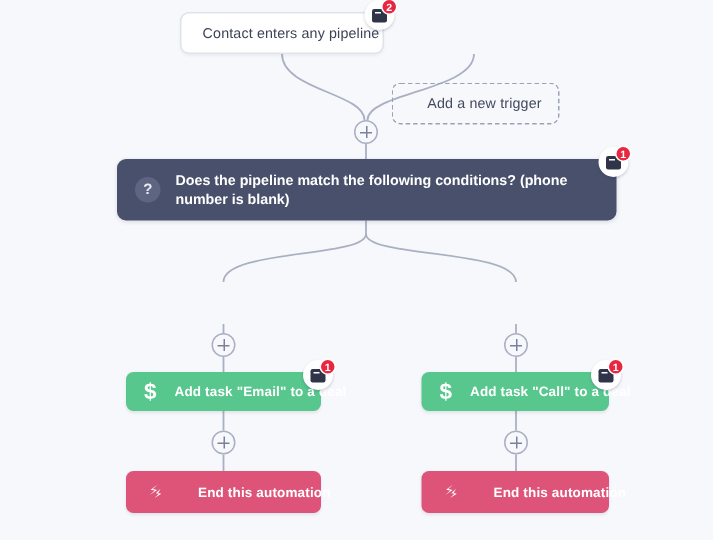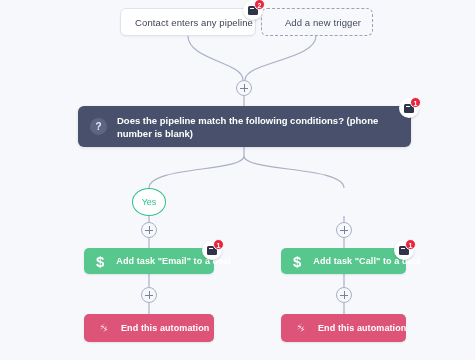--- a/index.html
+++ b/index.html
@@ -52,20 +52,21 @@
     color: #3d4355;
     letter-spacing: .1px;
     white-space: nowrap;
   }
 
   
   .trigger-card.dashed {
     background: transparent;
     border: 1px dashed #9aa2b8;
     box-shadow: none;
+    margin-top: 47px;
   }
   .trigger-card.dashed .label {
     color: #434a5e;
   }
 
   
   .condition-bar {
     background: #49506b;
     border-radius: 6px;
     padding: 0 14px 0 12px;
@@ -115,21 +116,21 @@
     color: #ffffff;
     font-weight: bold;
     line-height: 1;
   }
 
   
   .end-bar {
     background: #dd5478;
     border-radius: 5px;
     padding: 0 12px;
-    gap: 11px;
+    gap: 22px;
     justify-content: flex-start;
     box-shadow: 0 1px 2px rgba(40, 50, 80, 0.10);
   }
   .end-bar .label {
     font-size: 9px;
     color: #ffffff;
     font-weight: bold;
     white-space: nowrap;
     letter-spacing: .1px;
   }
@@ -287,23 +288,20 @@
 
   <div class="node condition-bar" style="left:78px; top:106px; width:333px; height:41px;">
     <span class="q-circle">?</span>
     <span class="label">Does the pipeline match the following conditions? (phone number is blank)</span>
   </div>
   <div class="badge" style="left:399px; top:98px;">
     <span class="badge-glyph"></span>
     <span class="badge-count">1</span>
   </div>
 
-  <div class="branch-pill yes" style="left:132px; top:188px;">
-    <span>Yes</span>
-  </div>
   <div class="plus-node" style="left:141px; top:222px;"></div>
 
   <div class="node action-bar" style="left:84px; top:248px; width:130px; height:26px;">
     <span class="money-icon">$</span>
     <span class="label">Add task "Email" to a deal</span>
   </div>
   <div class="badge" style="left:202px; top:240px;">
     <span class="badge-glyph"></span>
     <span class="badge-count">1</span>
   </div>

